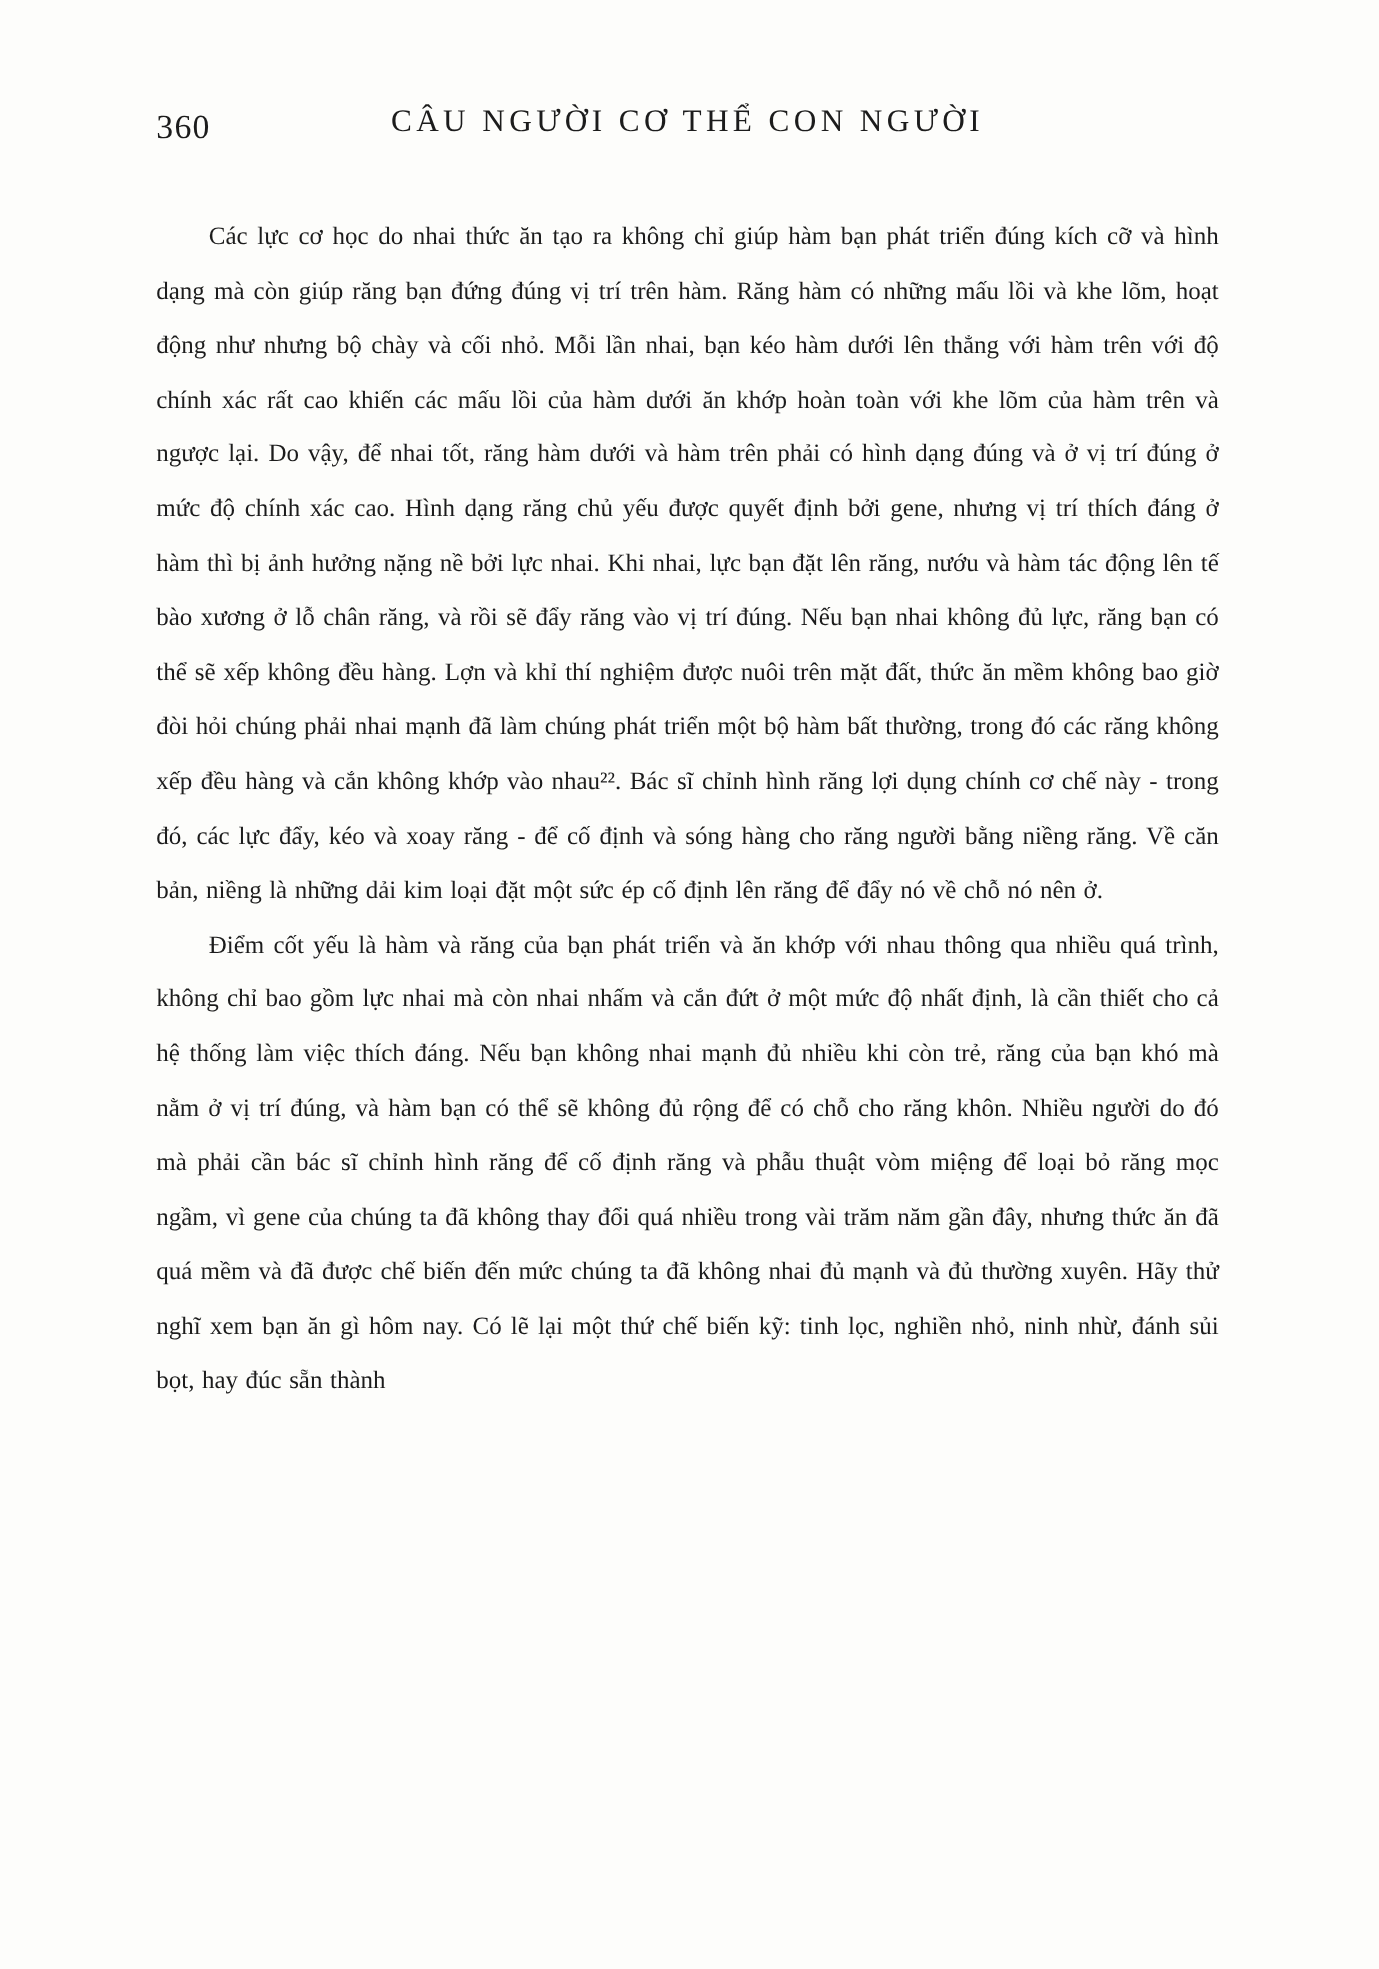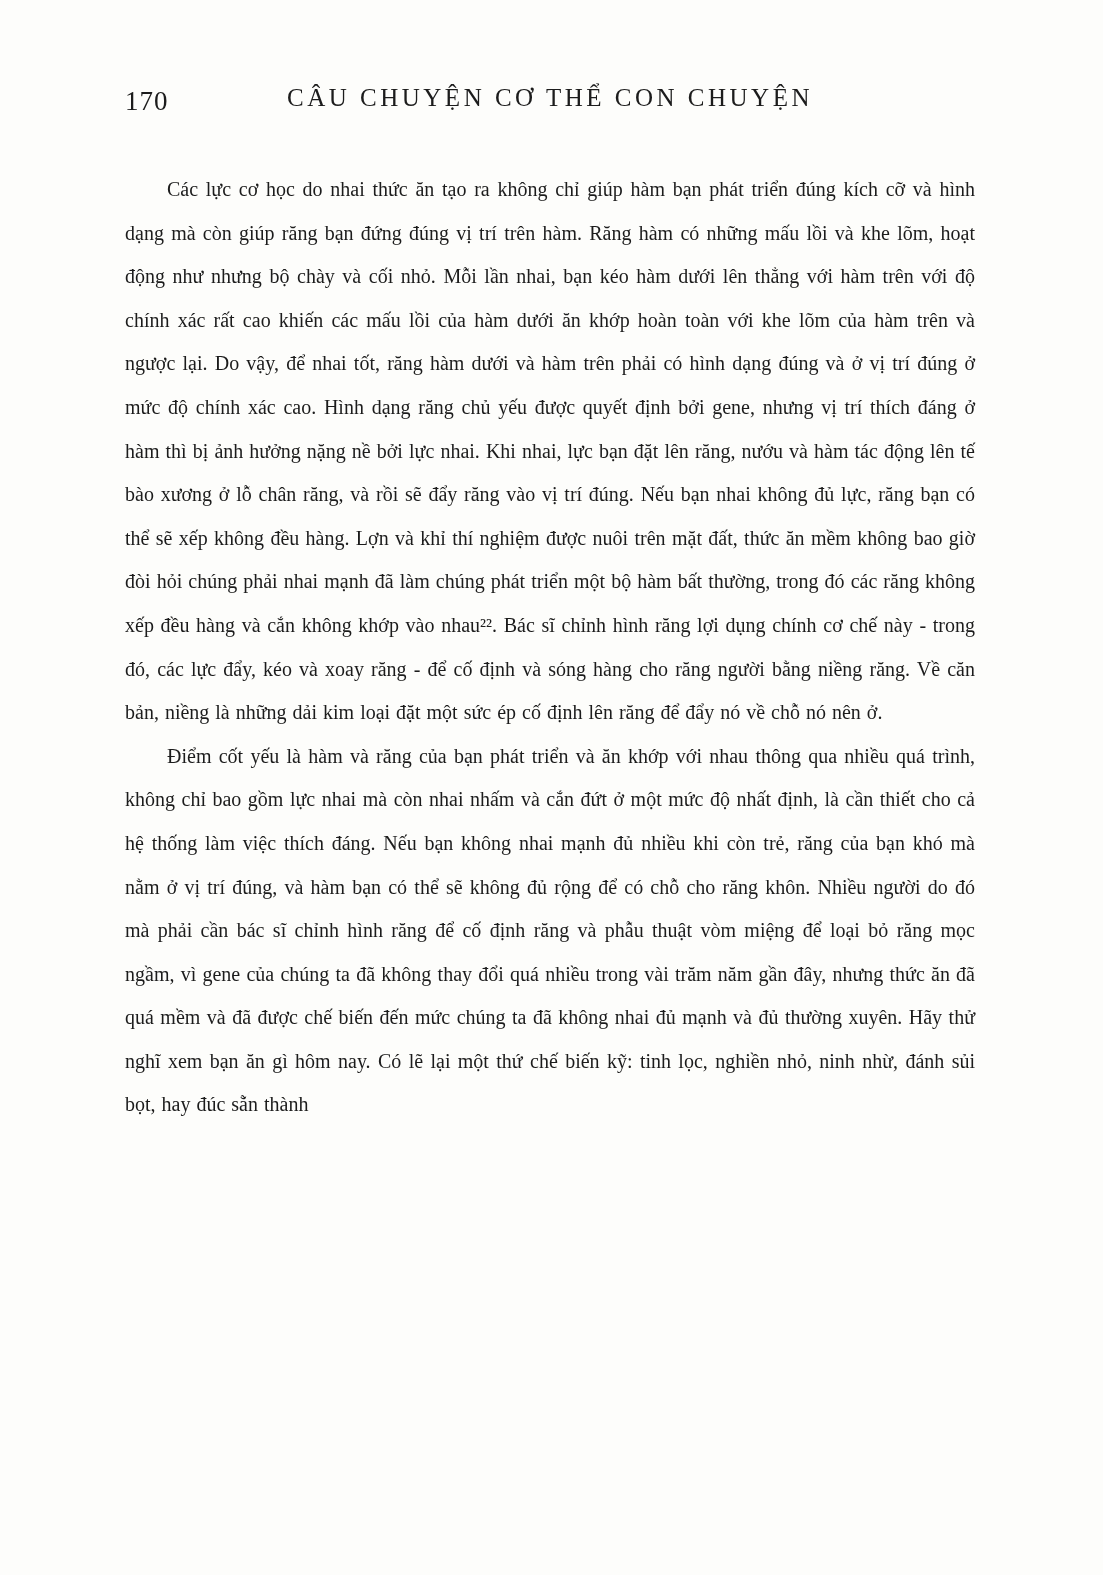--- a/index.html
+++ b/index.html
@@ -45,20 +45,20 @@
     text-align: justify;
     text-indent: 42px;
     word-spacing: 1px;
   }
 </style>
 </head>
 <body>
 
 <div class="page">
   <div class="header">
-    <span class="page-number">170</span>
-    <span class="running-title">CÂU CHUYỆN CƠ THỂ CON CHUYỆN</span>
+    <span class="page-number">360</span>
+    <span class="running-title">CÂU NGƯỜI CƠ THỂ CON NGƯỜI</span>
   </div>
   <div class="text-block">
     <p>Các lực cơ học do nhai thức ăn tạo ra không chỉ giúp hàm bạn phát triển đúng kích cỡ và hình dạng mà còn giúp răng bạn đứng đúng vị trí trên hàm. Răng hàm có những mấu lồi và khe lõm, hoạt động như nhưng bộ chày và cối nhỏ. Mỗi lần nhai, bạn kéo hàm dưới lên thẳng với hàm trên với độ chính xác rất cao khiến các mấu lồi của hàm dưới ăn khớp hoàn toàn với khe lõm của hàm trên và ngược lại. Do vậy, để nhai tốt, răng hàm dưới và hàm trên phải có hình dạng đúng và ở vị trí đúng ở mức độ chính xác cao. Hình dạng răng chủ yếu được quyết định bởi gene, nhưng vị trí thích đáng ở hàm thì bị ảnh hưởng nặng nề bởi lực nhai. Khi nhai, lực bạn đặt lên răng, nướu và hàm tác động lên tế bào xương ở lỗ chân răng, và rồi sẽ đẩy răng vào vị trí đúng. Nếu bạn nhai không đủ lực, răng bạn có thể sẽ xếp không đều hàng. Lợn và khỉ thí nghiệm được nuôi trên mặt đất, thức ăn mềm không bao giờ đòi hỏi chúng phải nhai mạnh đã làm chúng phát triển một bộ hàm bất thường, trong đó các răng không xếp đều hàng và cắn không khớp vào nhau²². Bác sĩ chỉnh hình răng lợi dụng chính cơ chế này - trong đó, các lực đẩy, kéo và xoay răng - để cố định và sóng hàng cho răng người bằng niềng răng. Về căn bản, niềng là những dải kim loại đặt một sức ép cố định lên răng để đẩy nó về chỗ nó nên ở.</p>
     <p>Điểm cốt yếu là hàm và răng của bạn phát triển và ăn khớp với nhau thông qua nhiều quá trình, không chỉ bao gồm lực nhai mà còn nhai nhấm và cắn đứt ở một mức độ nhất định, là cần thiết cho cả hệ thống làm việc thích đáng. Nếu bạn không nhai mạnh đủ nhiều khi còn trẻ, răng của bạn khó mà nằm ở vị trí đúng, và hàm bạn có thể sẽ không đủ rộng để có chỗ cho răng khôn. Nhiều người do đó mà phải cần bác sĩ chỉnh hình răng để cố định răng và phẫu thuật vòm miệng để loại bỏ răng mọc ngầm, vì gene của chúng ta đã không thay đổi quá nhiều trong vài trăm năm gần đây, nhưng thức ăn đã quá mềm và đã được chế biến đến mức chúng ta đã không nhai đủ mạnh và đủ thường xuyên. Hãy thử nghĩ xem bạn ăn gì hôm nay. Có lẽ lại một thứ chế biến kỹ: tinh lọc, nghiền nhỏ, ninh nhừ, đánh sủi bọt, hay đúc sẵn thành</p>
   </div>
 </div>
 
 </body></html>

